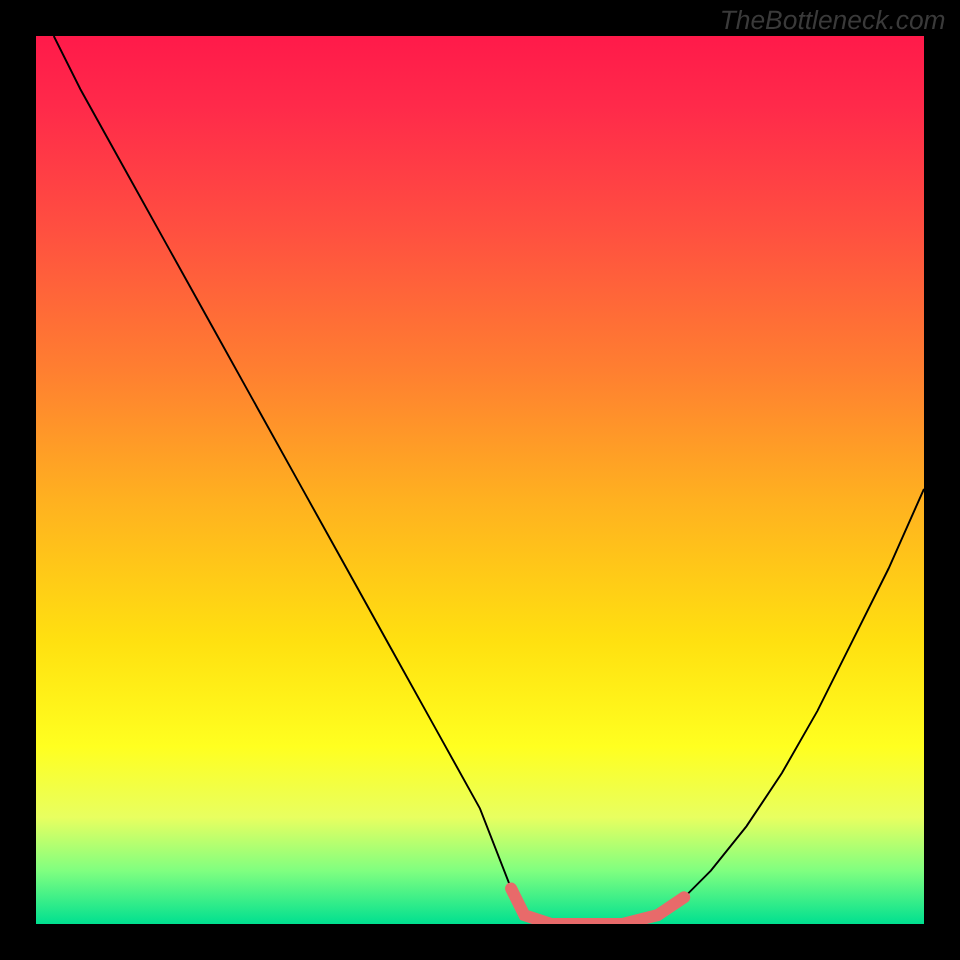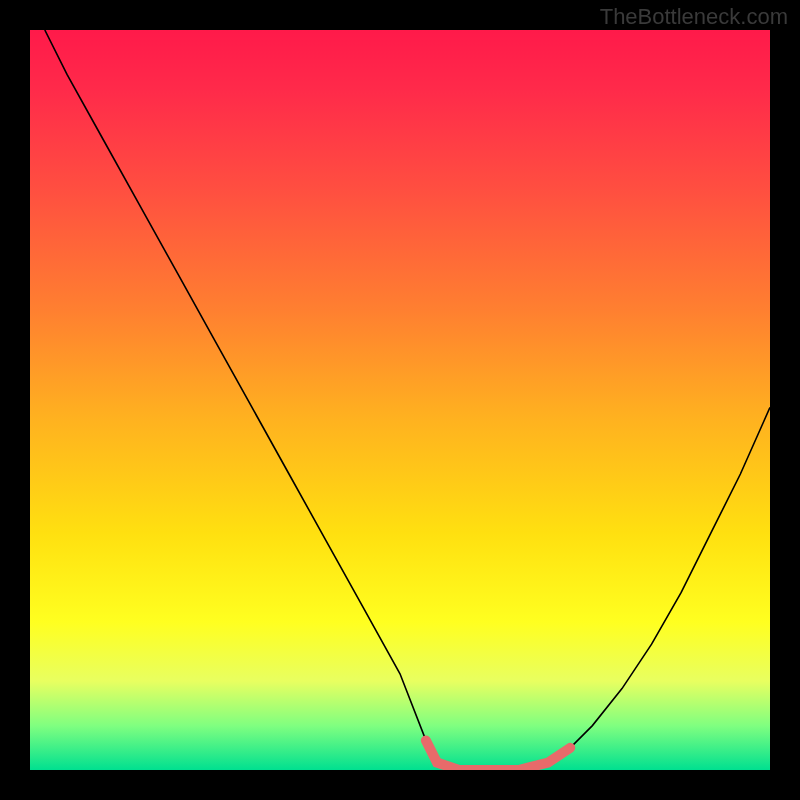--- a/index.html
+++ b/index.html
@@ -12,20 +12,21 @@
     font-family: Arial, sans-serif;
   }
   .watermark {
     position: absolute;
     top: 4px;
     right: 12px;
     color: #3a3a3a;
     font-size: 22px;
     font-weight: 500;
     z-index: 10;
+    font-style: italic;
   }
   .plot-area {
     position: absolute;
     left: 30px;
     top: 30px;
     width: 740px;
     height: 740px;
     background: linear-gradient(to bottom,
       #ff1a4a 0%,
       #ff2a4a 8%,

